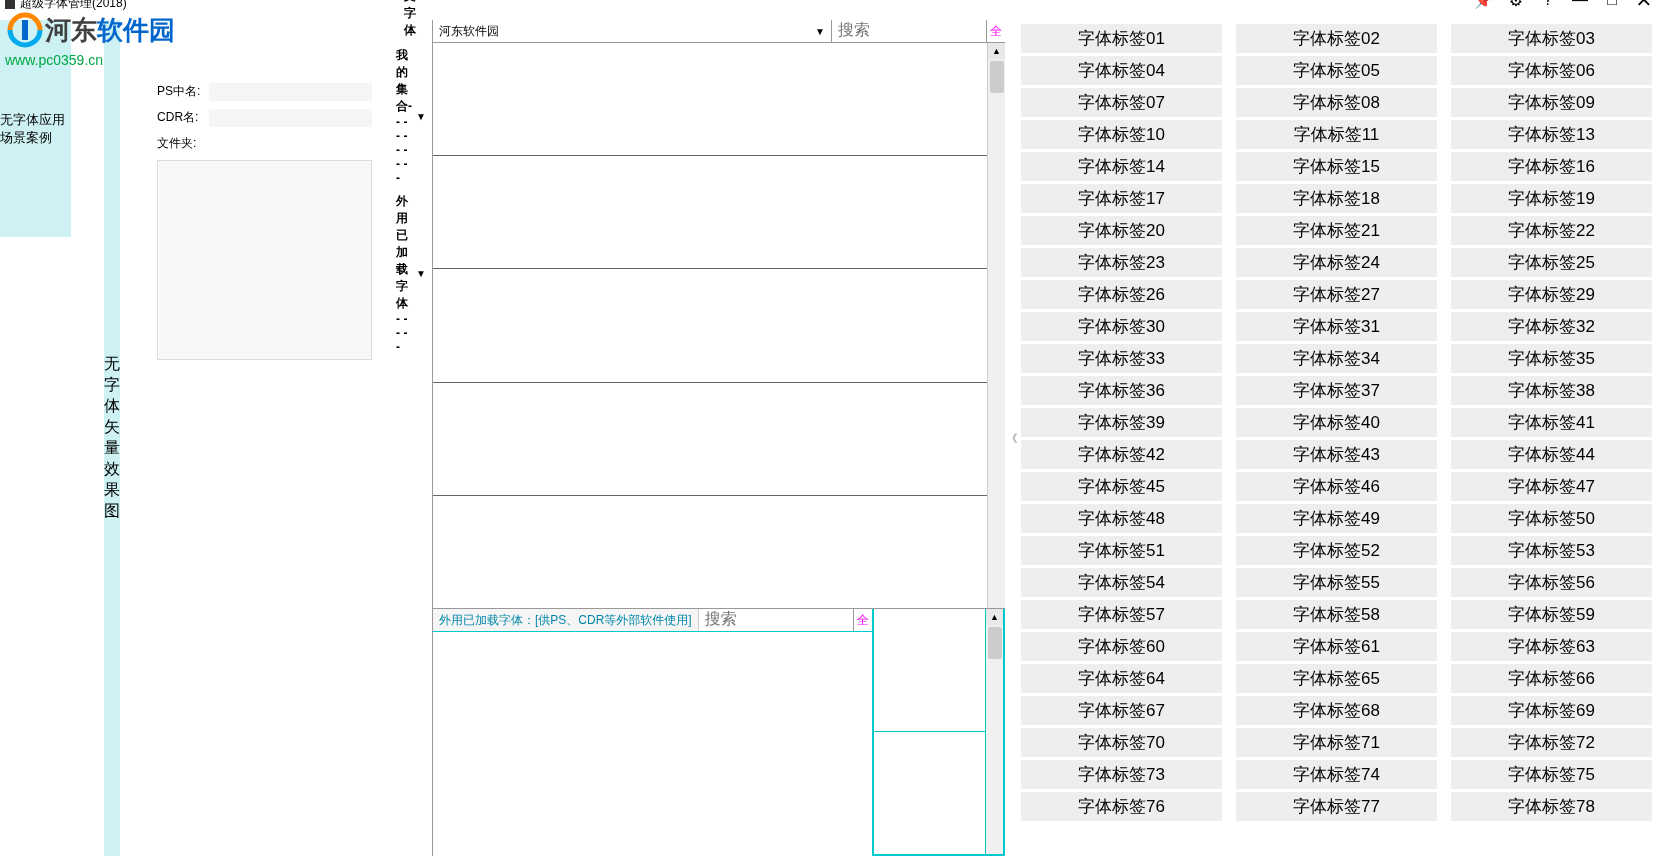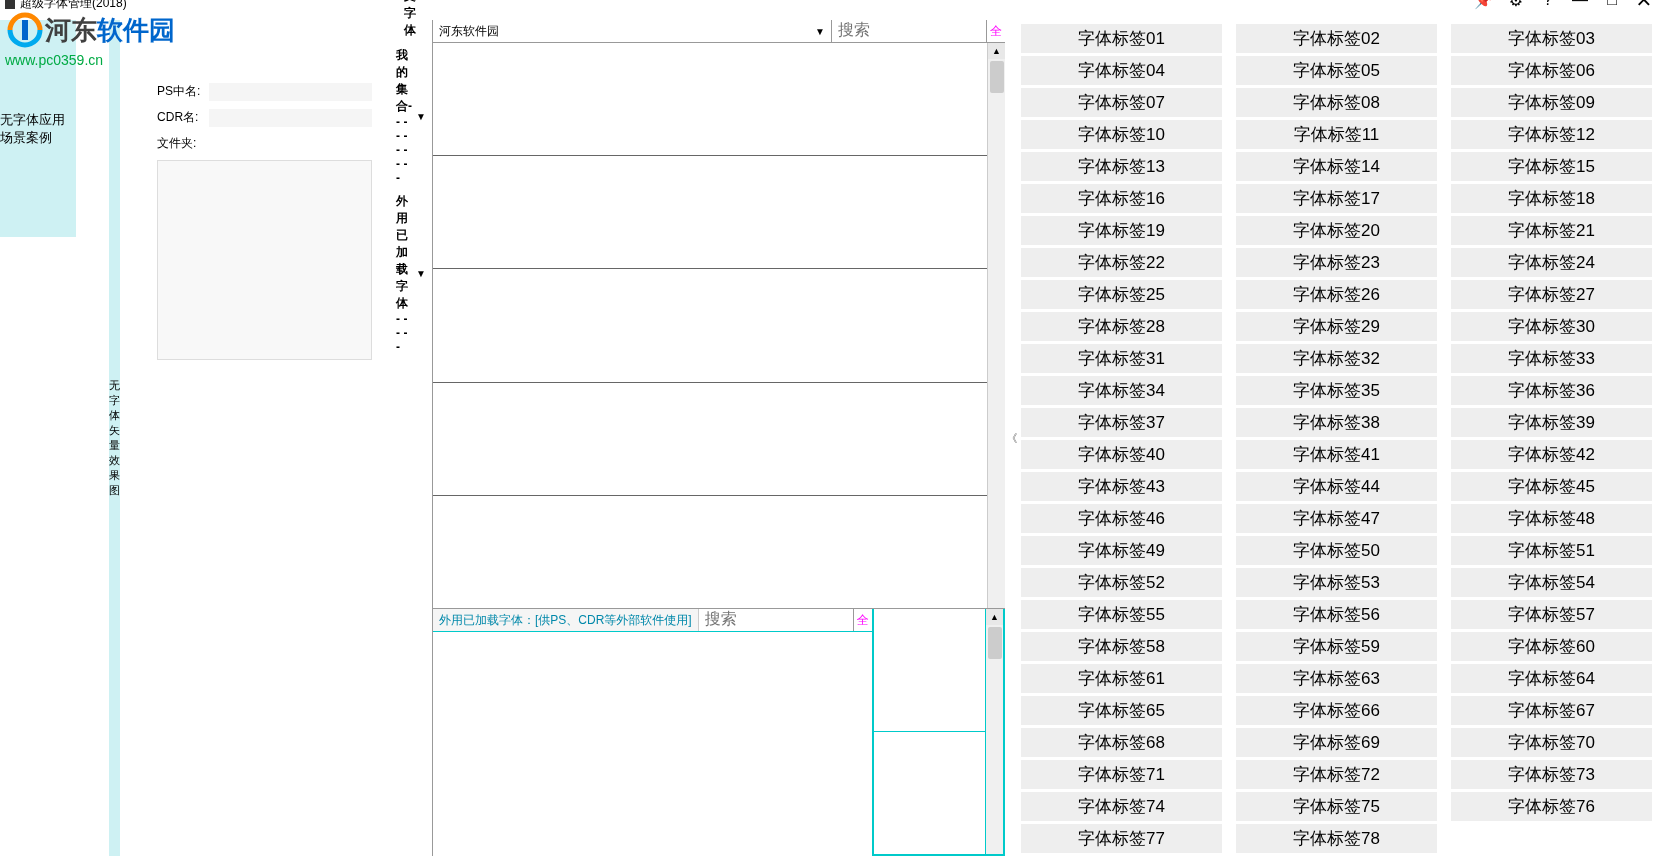--- a/index.html
+++ b/index.html
@@ -16,21 +16,21 @@
     .watermark .wm-logo { width: 40px; height: 40px; }
     .watermark .wm-text { font-size: 26px; font-weight: bold; }
     .watermark .wm-text .c1 { color: #404040; }
     .watermark .wm-text .c2 { color: #0066cc; }
     .watermark .wm-url { color: #00aa44; font-size: 14px; margin-top: 2px; }
 
     .main-area { position: absolute; top: 20px; left: 0; right: 0; bottom: 0; display: flex; }
 
     .left-col { width: 432px; display: flex; flex-direction: row; gap: 33px; }
     .preview-top { height: 218px; background: #cef1f3; display: flex; align-items: center; justify-content: center; font-size: 13px; border-bottom: 1px solid #fff; }
-    .preview-mid { flex: 1; background: #cef1f3; display: flex; align-items: center; justify-content: center; font-size: 11px; }
+    .preview-mid { flex: 1; background: #cef1f3; display: flex; align-items: center; justify-content: center; font-size: 16px; }
 
     .left-bottom { display: flex; height: 344px; align-items: flex-end; }
     .info-panel { width: 223px; background: #fff; padding: 4px; font-size: 12px; }
     .info-row { display: flex; padding: 4px 0; }
     .info-label { width: 50px; }
     .info-val { flex: 1; background: #f5f5f5; height: 18px; margin-left: 2px; }
     .textarea-area { margin-top: 4px; background: #f8f8f8; border: 1px solid #ddd; height: 200px; }
 
     .tree-panel { flex: 1; background: #fff; padding: 6px 0; font-size: 12px; }
     .tree-item { display: flex; align-items: center; padding: 4px 6px; cursor: pointer; }
@@ -208,37 +208,35 @@
         <div class="tag-item">字体标签02</div>
         <div class="tag-item">字体标签03</div>
         <div class="tag-item">字体标签04</div>
         <div class="tag-item">字体标签05</div>
         <div class="tag-item">字体标签06</div>
         <div class="tag-item">字体标签07</div>
         <div class="tag-item">字体标签08</div>
         <div class="tag-item">字体标签09</div>
         <div class="tag-item">字体标签10</div>
         <div class="tag-item">字体标签11</div>
-        <div class="tag-item">字体标签12</div>
         <div class="tag-item">字体标签13</div>
         <div class="tag-item">字体标签14</div>
         <div class="tag-item">字体标签15</div>
         <div class="tag-item">字体标签16</div>
         <div class="tag-item">字体标签17</div>
         <div class="tag-item">字体标签18</div>
         <div class="tag-item">字体标签19</div>
         <div class="tag-item">字体标签20</div>
         <div class="tag-item">字体标签21</div>
         <div class="tag-item">字体标签22</div>
         <div class="tag-item">字体标签23</div>
         <div class="tag-item">字体标签24</div>
         <div class="tag-item">字体标签25</div>
         <div class="tag-item">字体标签26</div>
         <div class="tag-item">字体标签27</div>
-        <div class="tag-item">字体标签28</div>
         <div class="tag-item">字体标签29</div>
         <div class="tag-item">字体标签30</div>
         <div class="tag-item">字体标签31</div>
         <div class="tag-item">字体标签32</div>
         <div class="tag-item">字体标签33</div>
         <div class="tag-item">字体标签34</div>
         <div class="tag-item">字体标签35</div>
         <div class="tag-item">字体标签36</div>
         <div class="tag-item">字体标签37</div>
         <div class="tag-item">字体标签38</div>

